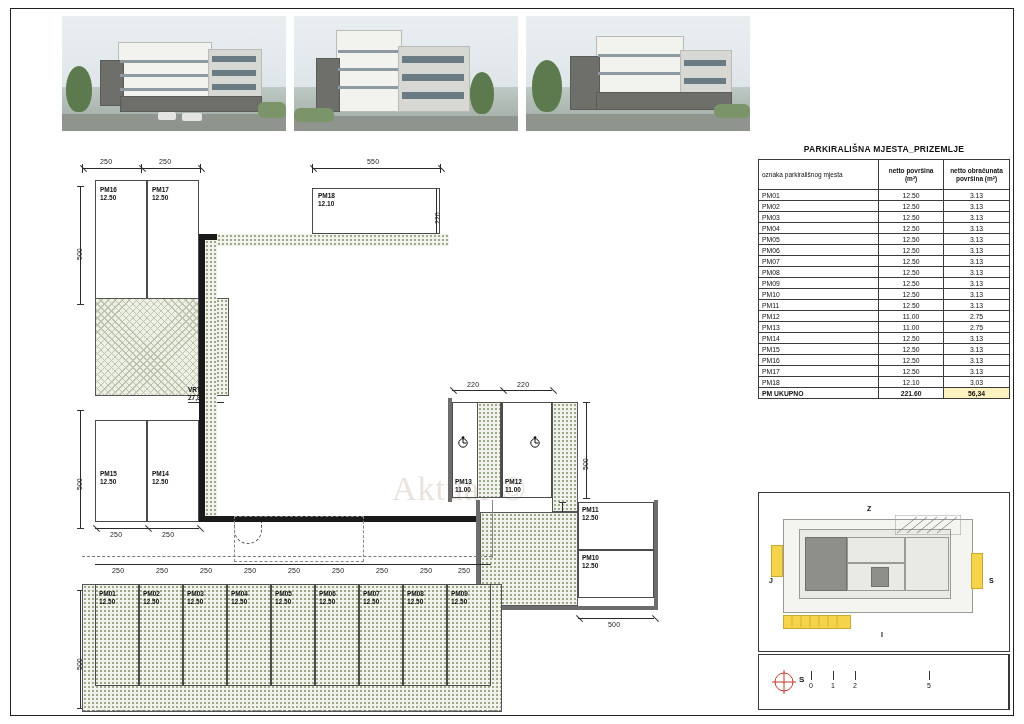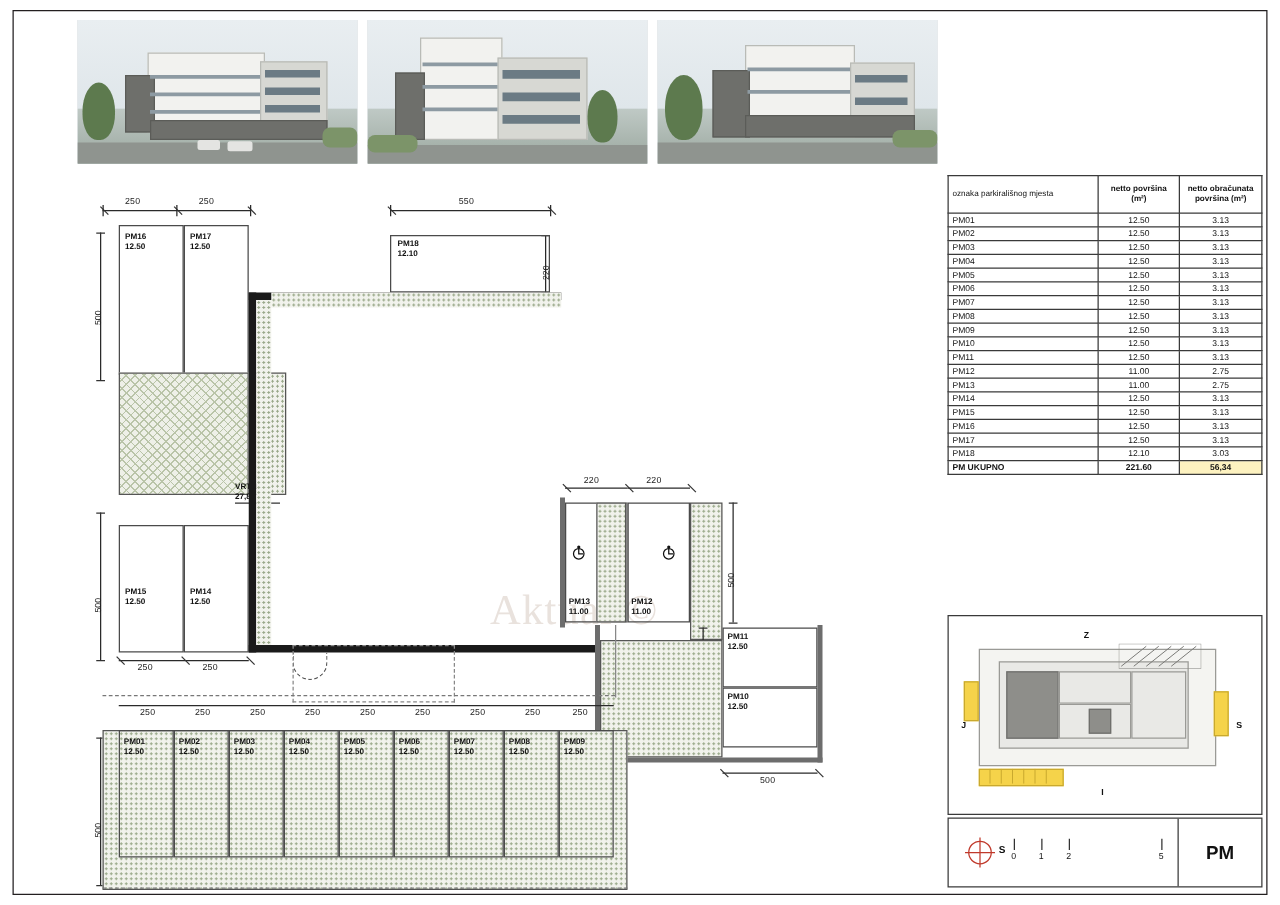--- a/index.html
+++ b/index.html
@@ -303,20 +303,21 @@
     <div class="celllbl" style="left:213px;top:450px;">PM05<br>12.50</div>
     <div class="celllbl" style="left:257px;top:450px;">PM06<br>12.50</div>
     <div class="celllbl" style="left:301px;top:450px;">PM07<br>12.50</div>
     <div class="celllbl" style="left:345px;top:450px;">PM08<br>12.50</div>
     <div class="celllbl" style="left:389px;top:450px;">PM09<br>12.50</div>
 
     <div class="dash" style="left:20px;top:570px;width:420px;"></div>
   </div>
 
   <div class="tablewrap">
+    <div class="tbl-title">PARKIRALIŠNA MJESTA_PRIZEMLJE</div>
     <table class="pm">
       <thead>
         <tr>
           <th class="first">oznaka parkirališnog mjesta</th>
           <th>netto površina (m²)</th>
           <th>netto obračunata površina (m²)</th>
         </tr>
       </thead>
       <tbody id="tbody">
           <tr>
@@ -457,15 +458,14 @@
         <div class="sbtick" style="left:0px;"></div>
         <div class="sbtick" style="left:22px;"></div>
         <div class="sbtick" style="left:44px;"></div>
         <div class="sbtick" style="left:118px;"></div>
         <div class="sbnum" style="left:-2px;">0</div>
         <div class="sbnum" style="left:20px;">1</div>
         <div class="sbnum" style="left:42px;">2</div>
         <div class="sbnum" style="left:116px;">5</div>
       </div>
     </div>
-    <div class="legR">PM</div>
   </div>
 </div>
 
 </body></html>

